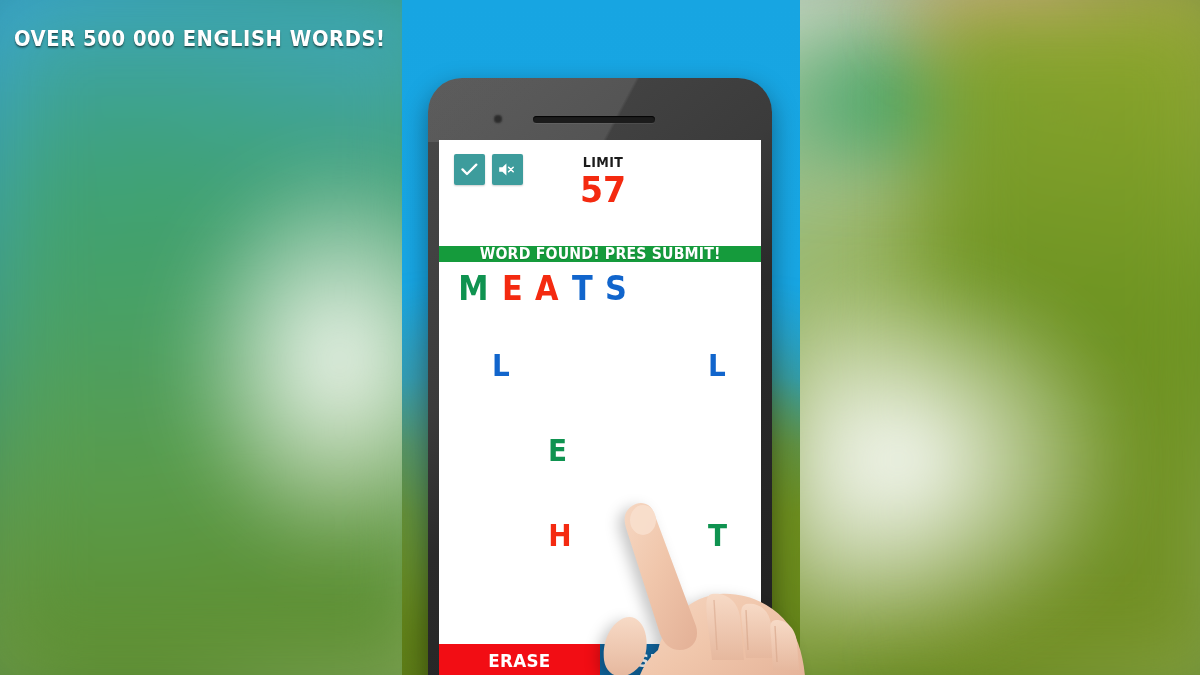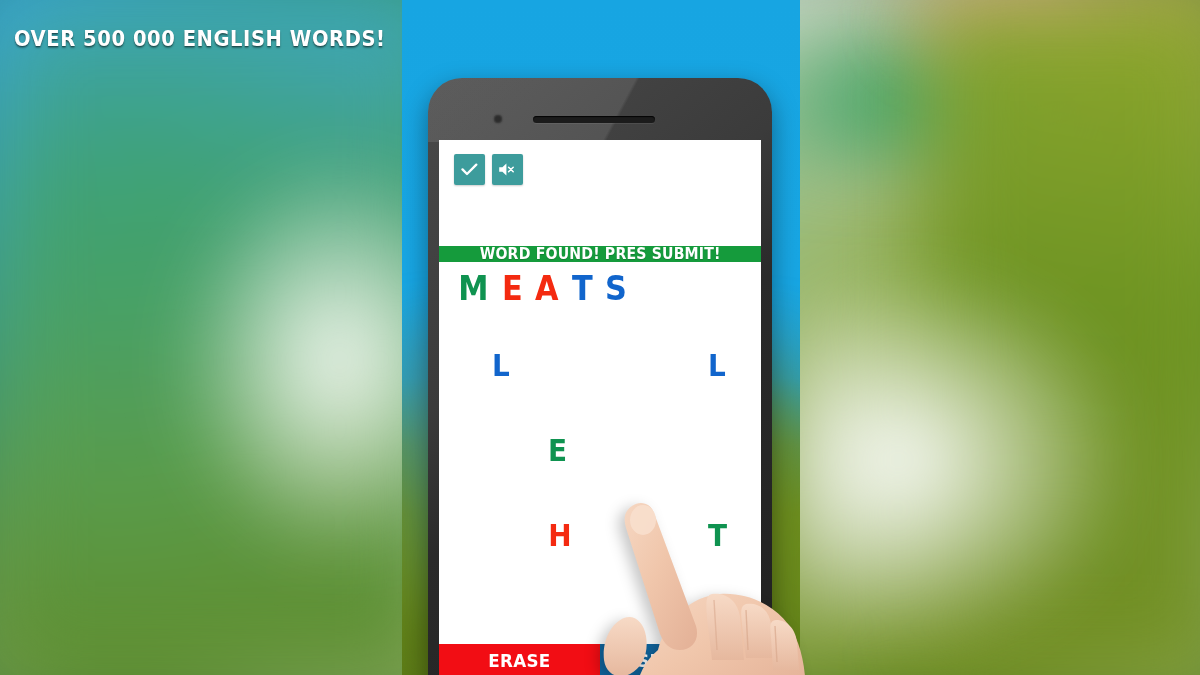--- a/index.html
+++ b/index.html
@@ -379,20 +379,24 @@
           <button class="icon-btn">
             <span>
               <svg width="19" height="15" viewBox="0 0 19 15" aria-hidden="true">
                 <path d="M1.2 5.2 H4.4 L8.4 1.6 V13.4 L4.4 9.8 H1.2 Z" fill="#ffffff"></path>
                 <path d="M10.6 5.2 L15.2 9.8 M15.2 5.2 L10.6 9.8" stroke="#ffffff" stroke-width="1.5" stroke-linecap="round"></path>
               </svg>
             </span>
           </button>
         </div>
 
+        <div class="stat stat-limit">
+          <div class="stat-label">LIMIT</div>
+          <div class="stat-value limit">57</div>
+        </div>
 
       </div>
 
       <div class="banner">
         <span>WORD FOUND! PRES SUBMIT!</span>
       </div>
 
       <div class="board">
 
         <div class="current-word" id="current-word">

